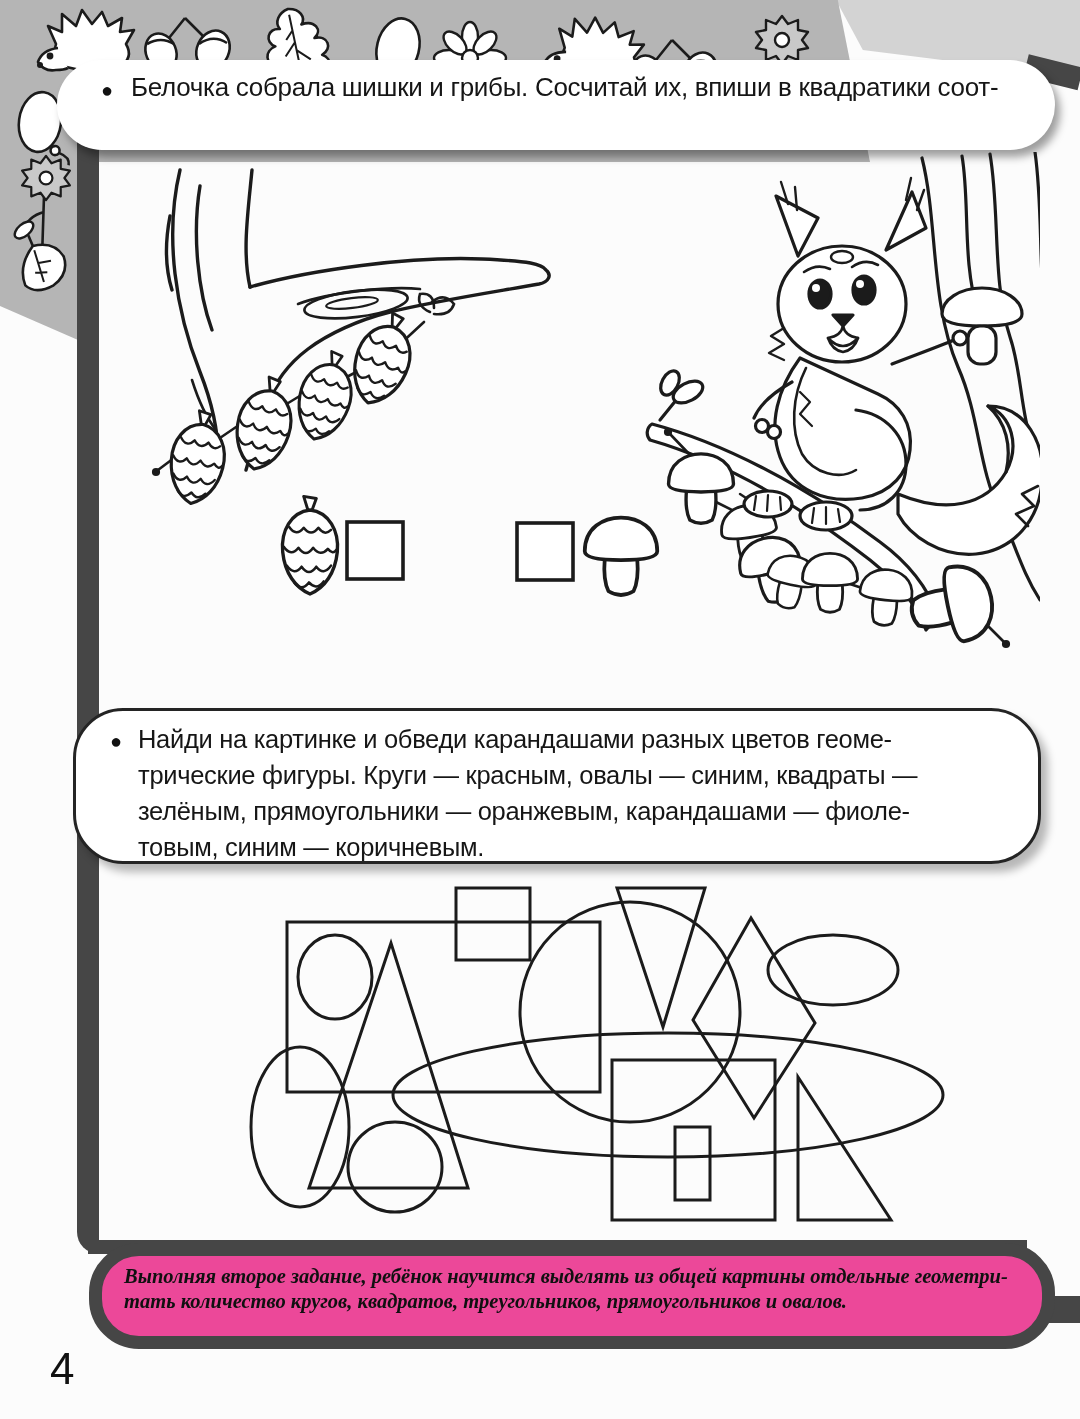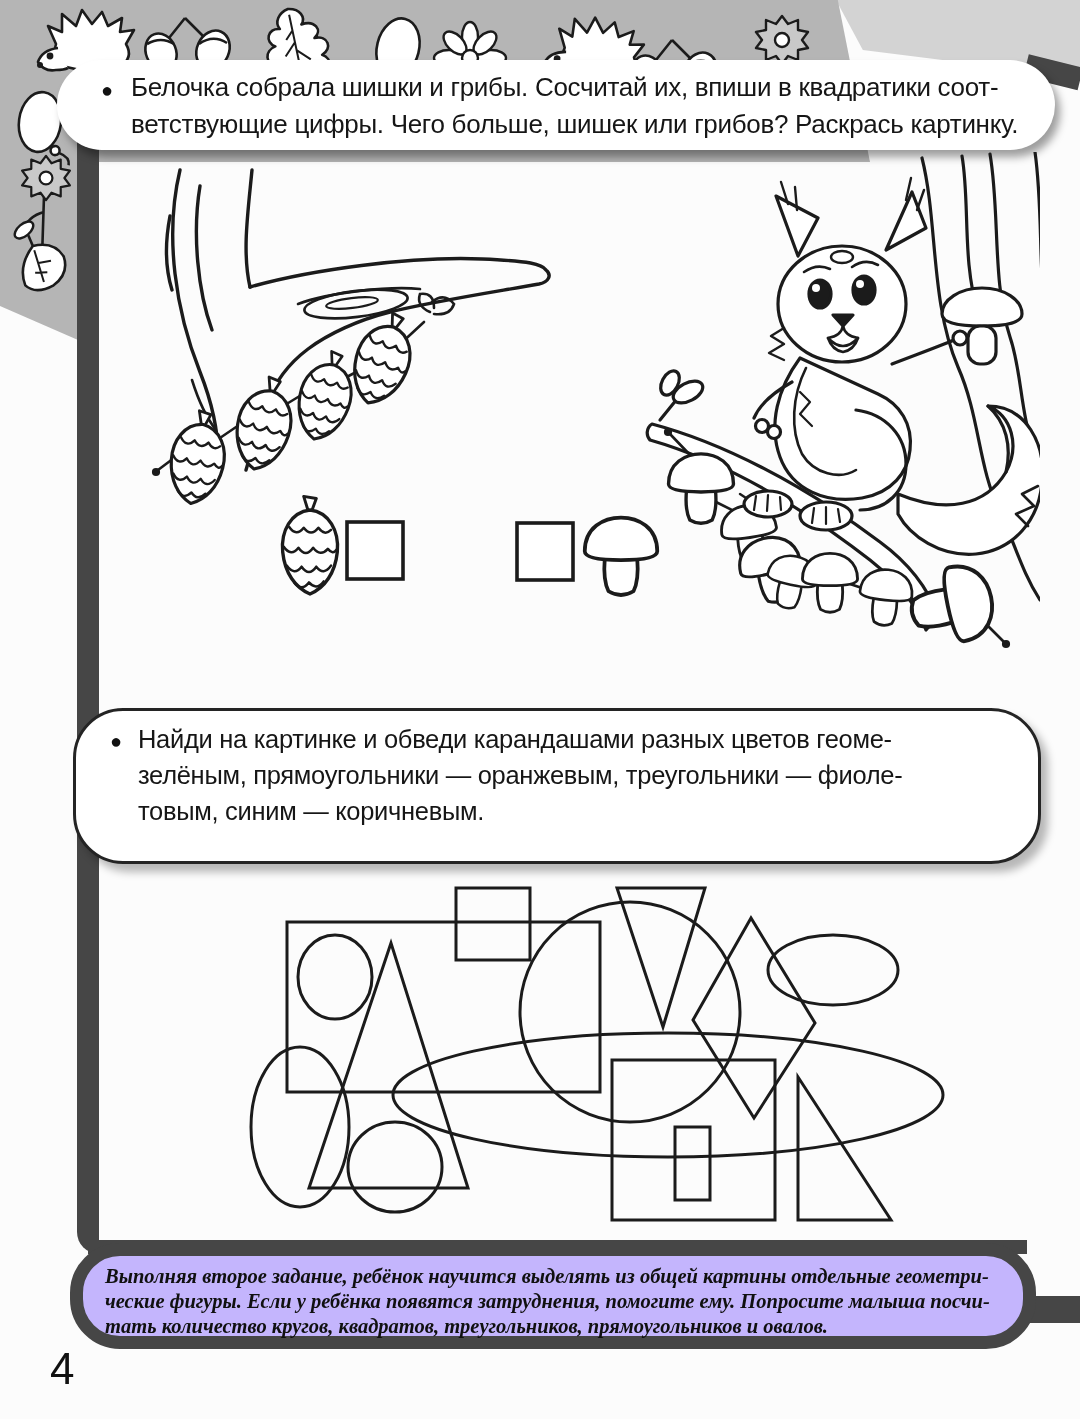--- a/index.html
+++ b/index.html
@@ -24,21 +24,21 @@
          box-shadow:5px 7px 9px rgba(0,0,0,0.38);}
   .card2{left:73px;top:708px;width:968px;height:156px;border-radius:50px;
          border:3px solid #242424;box-shadow:7px 8px 8px rgba(0,0,0,0.28);box-sizing:border-box;}
   .bullet{position:absolute;font-size:20px;color:#111;}
   .card1 .bullet{left:44px;top:19px;}
   .card2 .bullet{left:34px;top:19px;}
   .ttext1{padding:9px 26px 0 74px;font-size:26px;line-height:37px;letter-spacing:-0.3px;}
   .ttext2{padding:10px 8px 0 62px;font-size:25.5px;line-height:36px;letter-spacing:-0.3px;}
   .tline{white-space:nowrap;}
   
-  .note{position:absolute;left:70px;top:1243px;width:966px;height:106px;background:#c4b5fd;
+  .note{position:absolute;left:89px;top:1243px;width:966px;height:106px;background:#ec4899;
         border:13px solid #464646;border-radius:50px;box-sizing:border-box;z-index:3;}
   .ntext{padding:8px 16px 0 22px;font-family:"Liberation Serif",serif;font-style:italic;
          font-weight:700;font-size:20.5px;line-height:25px;color:#101010;}
   .tab{position:absolute;left:1029px;top:1296px;width:51px;height:27px;background:#464646;z-index:2;}
   .pnum{position:absolute;left:50px;top:1344px;font-size:44px;color:#111;z-index:3;}
   .deco{position:absolute;left:0;top:0;z-index:2;pointer-events:none;}
   .scene{position:absolute;z-index:3;}
   .scene1{left:100px;top:152px;}
   .scene2{left:230px;top:868px;}
 </style>
@@ -114,21 +114,20 @@
   </svg>
 
   <div class="frame-tr"></div>
   <div class="frame-left"></div>
   <div class="frame-bottom"></div>
 
   <div class="card card1">
     <span class="bullet">●</span>
     <div class="ttext1">
       <div class="tline">Белочка собрала  шишки и грибы. Сосчитай их, впиши в квадратики соот-</div>
-      <div class="tline">ветствующие цифры. Чего больше, шишек или грибов? Раскрась картинку.</div>
     </div>
   </div>
 
   <svg class="scene scene1" width="940" height="552" viewBox="0 0 940 552">
     <defs>
       <g id="cone" stroke="#1b1b1b" stroke-linejoin="round" stroke-linecap="round">
         <path d="M-2,-40 L-6,-53 L6,-51 L2,-40" fill="#fff" stroke-width="2.8"></path>
         <path d="M0,-40 C18,-38 28,-20 26,0 C24,20 14,34 0,40 C-14,34 -24,20 -26,0 C-28,-20 -18,-38 0,-40 z" fill="#fff" stroke-width="3.2"></path>
         <path d="M-20,-24 Q-13,-14 -6,-23 Q1,-14 8,-23 Q14,-15 20,-21" fill="none" stroke-width="2.4"></path>
         <path d="M-25,-5 Q-18,5 -11,-4 Q-4,6 3,-4 Q10,5 17,-3 Q22,3 25,-2" fill="none" stroke-width="2.4"></path>
@@ -247,21 +246,22 @@
       <rect x="247" y="370" width="56" height="57" fill="#fff" stroke="#1b1b1b" stroke-width="3.6"></rect>
       <rect x="417" y="371" width="56" height="57" fill="#fff" stroke="#1b1b1b" stroke-width="3.6"></rect>
       <use href="#mush" transform="translate(521,398) scale(1.25)"></use>
     </g>
   </svg>
 
   <div class="card card2">
     <span class="bullet">●</span>
     <div class="ttext2">
       <div class="tline">Найди на картинке и обведи карандашами разных цветов геоме-</div>
-      <div class="tline">зелёным, прямоугольники — оранжевым, треугольники — фиоле-</div>
+      <div class="tline">трические фигуры. Круги — красным, овалы — синим, квадраты —</div>
+      <div class="tline">зелёным, прямоугольники — оранжевым, карандашами — фиоле-</div>
       <div class="tline">товым, синим — коричневым.</div>
     </div>
   </div>
 
   <svg class="scene scene2" width="720" height="368" viewBox="0 0 720 368">
     <g stroke="#1b1b1b" stroke-width="3" fill="none" stroke-linejoin="miter">
       <rect x="57" y="54" width="313" height="170"></rect>
       <rect x="226" y="20" width="74" height="72"></rect>
       <ellipse cx="105" cy="109" rx="37" ry="42"></ellipse>
       <polygon points="161,75 79,320 238,320"></polygon>
@@ -275,19 +275,18 @@
       <rect x="382" y="192" width="163" height="160"></rect>
       <rect x="445" y="259" width="35" height="73"></rect>
       <polygon points="568,209 568,352 661,352"></polygon>
     </g>
   </svg>
 
   <div class="tab"></div>
   <div class="note">
     <div class="ntext">
       <div class="tline">Выполняя второе задание, ребёнок научится выделять из общей картины отдельные геометри-</div>
-      <div class="tline">ческие фигуры. Если у ребёнка появятся затруднения, помогите ему. Попросите малыша посчи-</div>
       <div class="tline">тать количество кругов, квадратов, треугольников, прямоугольников и овалов.</div>
     </div>
   </div>
 
   <div class="pnum">4</div>
 </div>
 
 </body></html>

